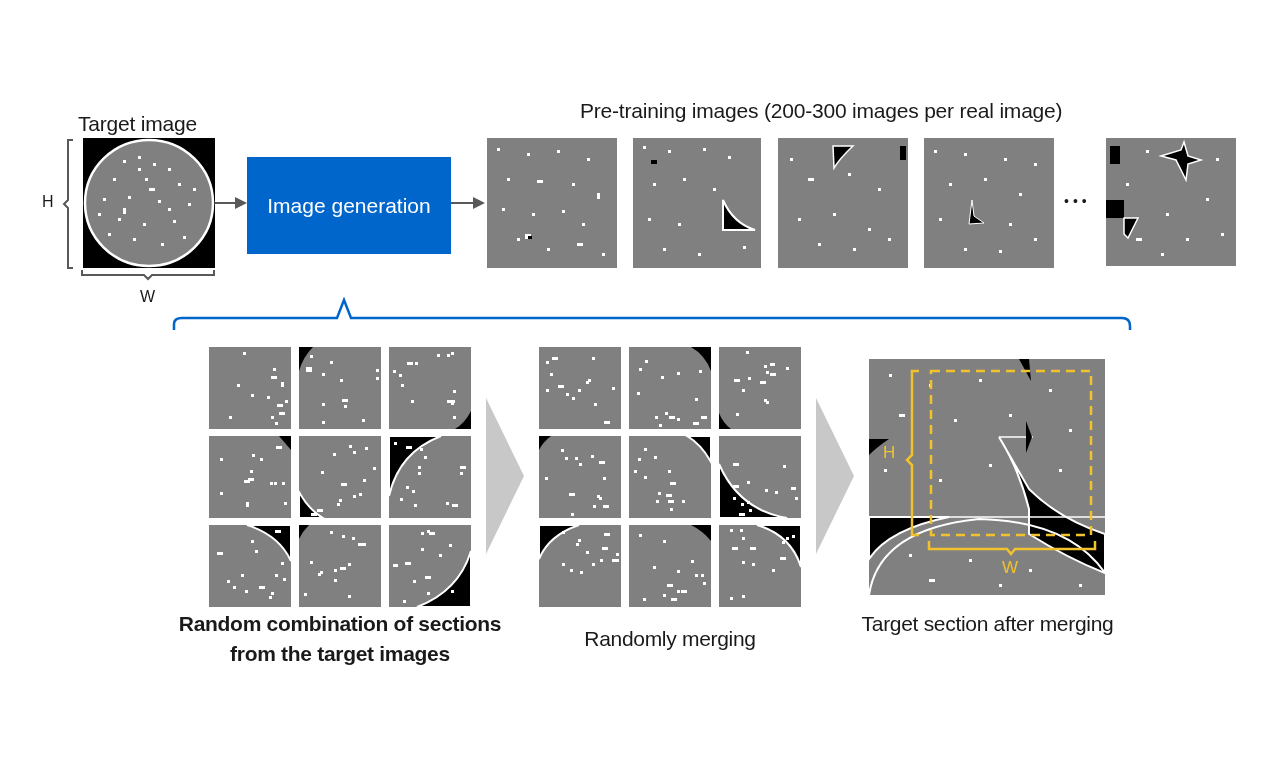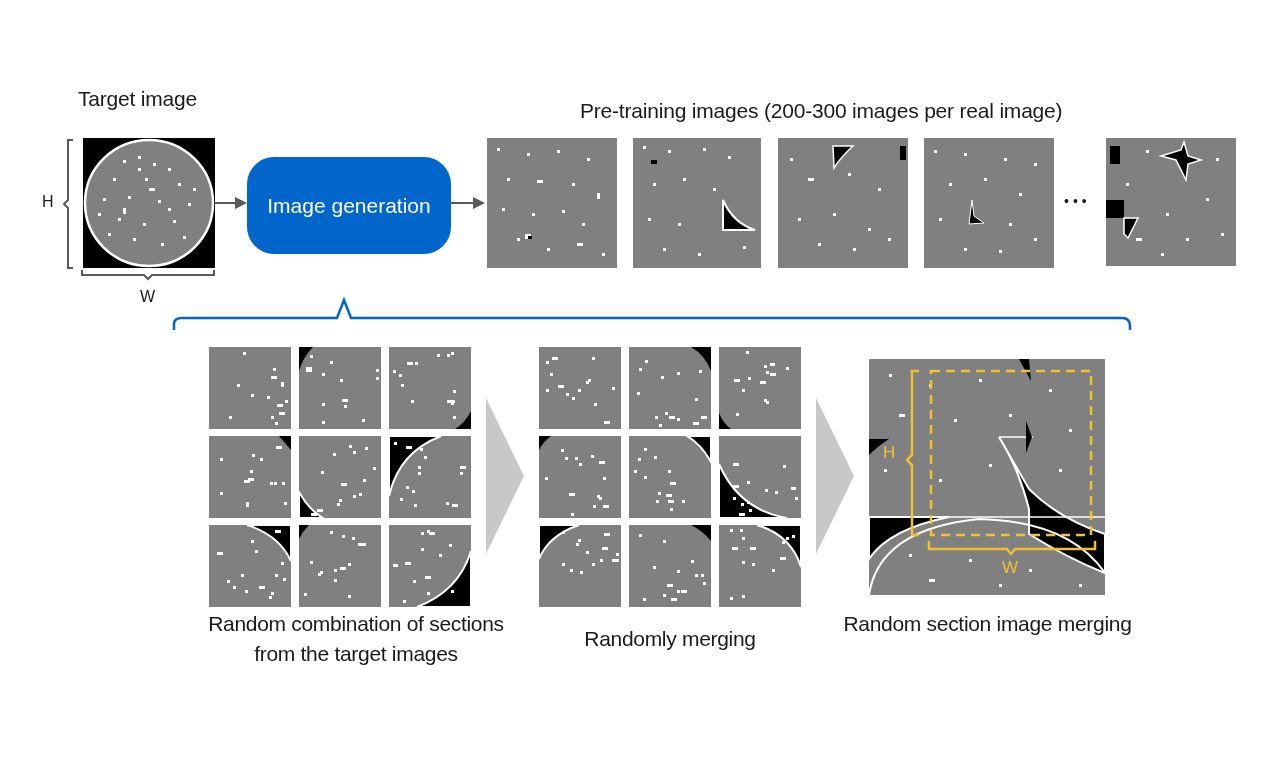--- a/index.html
+++ b/index.html
@@ -9,21 +9,21 @@
   .label { font-size:21px; white-space:nowrap; letter-spacing:-0.2px; }
   .caption { font-size:21px; text-align:center; line-height:30px; letter-spacing:-0.3px; }
   .tile { position:absolute; background:#808080; overflow:hidden; }
   .gen-box { background:#0066cc; color:#fff; display:flex; align-items:center; justify-content:center;
              text-align:center; font-size:21px; line-height:30px; }
   svg { position:absolute; overflow:visible; }
 </style>
 </head>
 <body>
 
-<div class="abs label" style="left:78px;top:87px;text-align:right;">Target image</div>
+<div class="abs label" style="left:78px;top:112px;text-align:right;">Target image</div>
 
 <div class="abs" style="left:83px;top:138px;width:132px;height:130px;background:#000;">
   <svg width="132" height="130">
     <ellipse cx="66" cy="65" rx="64" ry="63" fill="#808080" stroke="#fff" stroke-width="2.5"></ellipse>
     <g fill="#fff" id="dots-target">
       <rect x="40" y="22" width="3" height="3"></rect>
         <rect x="55" y="18" width="3" height="3"></rect>
         <rect x="70" y="25" width="3" height="3"></rect>
       <rect x="85" y="30" width="3" height="3"></rect>
         <rect x="30" y="40" width="3" height="3"></rect>
@@ -58,21 +58,21 @@
 <svg class="abs" style="left:80px;top:270px;" width="140" height="16">
   <path d="M2 0 V5 H64 L68 9 L72 5 H134 V0" fill="none" stroke="#595959" stroke-width="2"></path>
 </svg>
 <div class="abs" style="left:140px;top:288px;font-size:16px;">W</div>
 
 <svg class="abs" style="left:215px;top:195px;" width="34" height="16">
   <line x1="0" y1="8" x2="22" y2="8" stroke="#595959" stroke-width="2"></line>
   <polygon points="20,2 32,8 20,14" fill="#595959"></polygon>
 </svg>
 
-<div class="abs gen-box" style="left:247px;top:157px;width:204px;height:97px;border-radius:27px;">
+<div class="abs gen-box" style="left:247px;top:157px;width:204px;height:97px;">
   <div>
     <div>Image generation</div>
   </div>
 </div>
 
 <svg class="abs" style="left:451px;top:195px;" width="36" height="16">
   <line x1="0" y1="8" x2="24" y2="8" stroke="#595959" stroke-width="2"></line>
   <polygon points="22,2 34,8 22,14" fill="#595959"></polygon>
 </svg>
 
@@ -577,22 +577,22 @@
 
   <svg width="236" height="236" style="left:0;top:0;">
     <rect x="62" y="12" width="160" height="164" fill="none" stroke="#f2c12e" stroke-width="2.5" stroke-dasharray="9,6"></rect>
     <path d="M50 12 H43 V96 L38 101 L43 106 V176 H50" fill="none" stroke="#f2c12e" stroke-width="2.5"></path>
     <path d="M60 182 V190 H138 L142 195 L146 190 H226 V182" fill="none" stroke="#f2c12e" stroke-width="2.5"></path>
   </svg>
   <div class="abs" style="left:14px;top:84px;font-size:17px;color:#f2c12e;">H</div>
   <div class="abs" style="left:133px;top:199px;font-size:17px;color:#f2c12e;">W</div>
 </div>
 
-<div class="abs caption" style="left:156px;top:609px;width:400px;">
+<div class="abs caption" style="left:140px;top:609px;width:400px;font-weight:bold;">
   <div>Random combination of sections</div>
   <div>from the target images</div>
 </div>
 <div class="abs caption" style="left:520px;top:624px;width:300px;">
   <div>Randomly merging</div>
 </div>
 <div class="abs caption" style="left:800px;top:609px;width:375px;">
-  <div>Random section image merging</div>
+  <div>Target section after merging</div>
 </div>
 
 </body></html>

